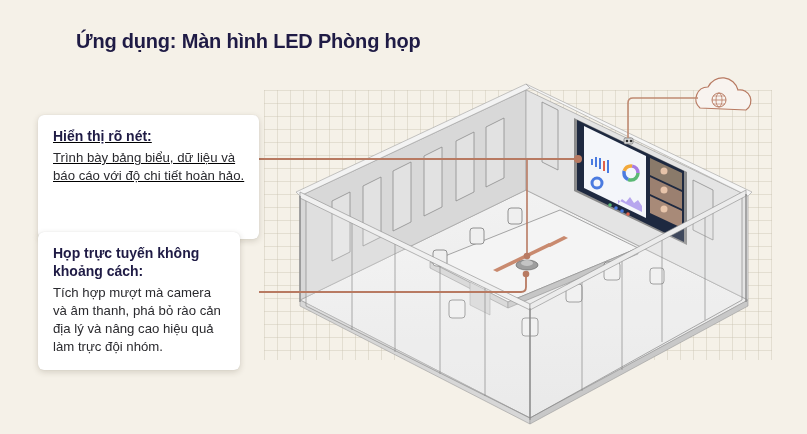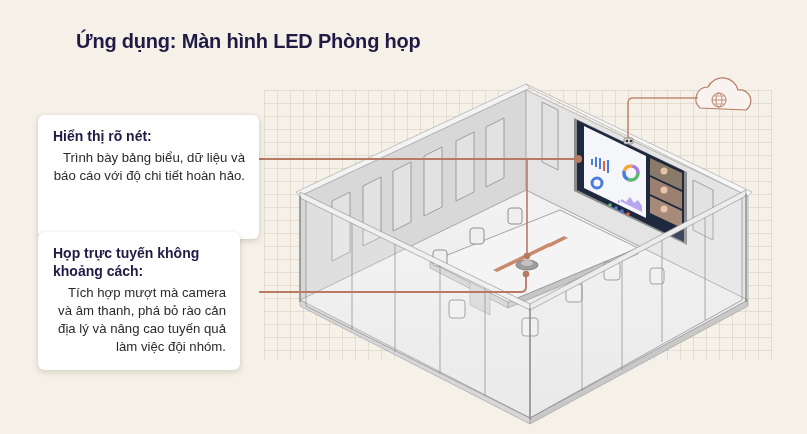--- a/index.html
+++ b/index.html
@@ -21,23 +21,22 @@
     box-shadow: 0 2px 6px rgba(60,50,30,0.18), 0 0 1px rgba(0,0,0,0.12);
     box-sizing: border-box; padding: 12px 14px 10px 15px;
   }
   .card h3 {
     margin: 0 0 4px 0; font-size: 14px; font-weight: 700; color: #1f1b45;
     line-height: 18px; font-family: "Liberation Sans", sans-serif;
   }
   .card p {
     margin: 0; font-size: 13.2px; line-height: 18px; color: #2a2a2e;
     font-family: "Liberation Sans", sans-serif;
-    text-align: right;
   }
-  #card1 { left: 38px; top: 115px; width: 221px; height: 124px; }
+  #card1 { left: 38px; top: 115px; width: 221px; height: 124px; text-decoration: underline; }
   #card2 { left: 38px; top: 232px; width: 202px; height: 138px; }
 </style>
 </head>
 <body>
 
 <div class="title">Ứng dụng: Màn hình LED Phòng họp</div>
 
 <svg class="scene" width="807" height="434" viewBox="0 0 807 434">
   <defs>
     <pattern id="grid" width="13" height="13" patternUnits="userSpaceOnUse" x="264" y="90">
@@ -187,14 +186,14 @@
   </g>
 </svg>
 
 <div class="card" id="card1">
   <h3>Hiển thị rõ nét:</h3>
   <p>Trình bày bảng biểu, dữ liệu và báo cáo với độ chi tiết hoàn hảo.</p>
 </div>
 
 <div class="card" id="card2">
   <h3>Họp trực tuyến không khoảng cách:</h3>
-  <p>Tích hợp mượt mà camera và âm thanh, phá bỏ rào cản địa lý và nâng cao tuyến quả làm việc đội nhóm.</p>
+  <p>Tích hợp mượt mà camera và âm thanh, phá bỏ rào cản địa lý và nâng cao hiệu quả làm trực đội nhóm.</p>
 </div>
 
 </body></html>

